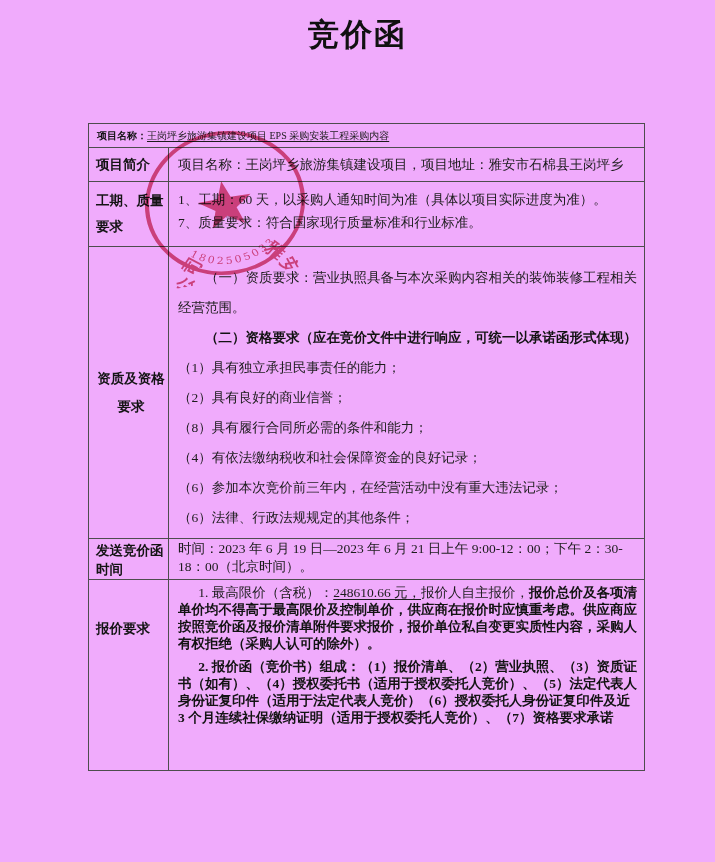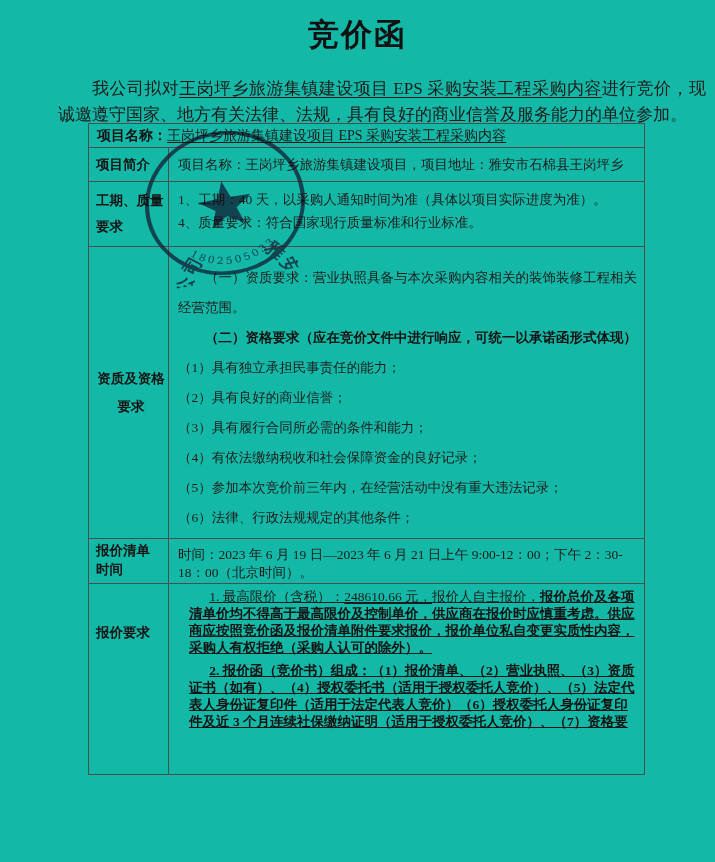--- a/index.html
+++ b/index.html
@@ -4,21 +4,21 @@
 <style>
   html,body{margin:0;padding:0;}
   body{
     width:715px;height:862px;
     background:#ffffff;
     font-family:"Liberation Serif","DejaVu Serif",serif;
     color:#1c1c1c;
     position:relative;
     overflow:hidden;
   }
-  .page{position:absolute;inset:0;background:#14b8a6;}
+  .page{position:absolute;inset:0;background:#f0abfc;}
   .doc-title{
     margin:0;padding-top:14px;
     text-align:center;
     font-size:31px;font-weight:bold;color:#111;
     letter-spacing:2px;
   }
   .intro{
     position:absolute;left:58px;top:76px;width:648px;
     margin:0;
     font-size:17px;line-height:25.5px;
@@ -40,21 +40,21 @@
     border:1px solid #4d4d4d;
     padding:0;
     vertical-align:top;
     overflow:hidden;
   }
   .lbl{font-weight:bold;color:#141414;}
   td.label-cell{padding:0 3px 0 7px;font-weight:bold;font-size:13.5px;color:#141414;}
   td.content-cell{padding:0 6px 0 9px;}
 
   
-  .r1 td{height:23px;vertical-align:middle;padding:0 6px 0 8px;font-size:14px;}
+  .r1 td{height:23px;vertical-align:middle;padding:0 6px 0 8px;font-size:10px;}
   .r1 .val{text-decoration:underline;text-underline-offset:2px;}
   .r2 td{height:30px;vertical-align:middle;padding:0 6px 0 8px;font-size:14px;}
   .r2 .val{font-weight:bold;}
   .r3 td{height:61px;}
   .r3 .lbl2{line-height:31px;padding-top:5px;}
   .r3 .cell-top{padding-top:9px;}
   .r4 td{height:33px;vertical-align:middle;}
   .r5 td{height:62px;}
   .r5 .lbl2{line-height:27px;padding-top:7px;}
   .r5 .cell-top{padding-top:9px;}
@@ -62,25 +62,25 @@
   .r6 td.label-cell{text-align:left;line-height:26px;padding-top:6px;}
   .r6 .content-cell{padding-top:6px;line-height:23px;}
   .r7 td{height:275px;}
   .r7 td.label-cell{text-align:center;vertical-align:middle;line-height:28px;padding-left:8px;}
   .r7 .content-cell{padding-top:16px;line-height:30px;}
   .r7 p{margin:0;}
   .r7 p.ind{text-indent:2em;}
   .r7 p.bold{font-weight:bold;color:#131313;}
   .r8 td{height:37px;}
   .r8 td.label-cell{line-height:18.5px;padding-top:3px;}
-  .r8 .content-cell{padding-top:7px;line-height:17.5px;}
+  .r8 .content-cell{padding-top:1px;line-height:17.5px;}
   .r9 td{height:150px;}
   .r9 td.label-cell{padding-top:40px;}
   .r9 .clip{height:143px;overflow:hidden;padding-top:4px;}
-  .r9 p{margin:0 0 6px 11px;line-height:17px;font-size:13.5px;text-indent:1.5em;text-decoration:underline;}
+  .r9 p{margin:0 0 6px 0;line-height:17px;font-size:13.5px;text-indent:1.5em;}
   .r9 .b{font-weight:bold;color:#131313;}
   .r9 .u{text-decoration:underline;text-underline-offset:2px;}
   .r9 p.allbold{font-weight:bold;color:#131313;}
 
   
   .seal{
     position:absolute;left:140px;top:127px;
     width:170px;height:152px;
     transform:rotate(-10deg);
     opacity:0.82;
@@ -89,21 +89,20 @@
     z-index:5;
   }
 </style>
 </head>
 <body>
 
 <div class="page">
 
   <h1 class="doc-title">竞价函</h1>
 
-  <p class="intro"><span>我公司拟对</span><span class="u">王岗坪乡旅游集镇建设项目 EPS 采购安装工程采购内容</span><span>进行竞价，现诚邀遵守国家、地方有关法律、法规，具有良好的商业信誉及服务能力的单位参加。</span></p>
 
   <table class="doc-table">
     <colgroup>
       <col style="width:80px">
         <col style="width:154px">
         <col style="width:100px">
         <col style="width:222px">
     </colgroup>
     <tbody>
       <tr class="r1">
@@ -112,43 +111,43 @@
       <tr class="r4">
         <td class="label-cell" style="vertical-align:middle;">项目简介</td>
         <td colspan="3" class="content-cell" style="vertical-align:middle;">项目名称：王岗坪乡旅游集镇建设项目，项目地址：雅安市石棉县王岗坪乡</td>
       </tr>
       <tr class="r6">
         <td class="label-cell">
           <div>工期、质量</div>
           <div>要求</div>
         </td>
         <td colspan="3" class="content-cell">
-          <div>1、工期：40 天，以采购人通知时间为准（具体以项目实际进度为准）。</div>
-          <div>4、质量要求：符合国家现行质量标准和行业标准。</div>
+          <div>1、工期：60 天，以采购人通知时间为准（具体以项目实际进度为准）。</div>
+          <div>7、质量要求：符合国家现行质量标准和行业标准。</div>
         </td>
       </tr>
       <tr class="r7">
         <td class="label-cell">
           <div>资质及资格</div>
           <div>要求</div>
         </td>
         <td colspan="3" class="content-cell">
           <p class="ind">（一）资质要求：营业执照具备与本次采购内容相关的装饰装修工程相关经营范围。</p>
           <p class="ind bold">（二）资格要求（应在竞价文件中进行响应，可统一以承诺函形式体现）</p>
           <p>（1）具有独立承担民事责任的能力；</p>
           <p>（2）具有良好的商业信誉；</p>
-          <p>（3）具有履行合同所必需的条件和能力；</p>
+          <p>（8）具有履行合同所必需的条件和能力；</p>
           <p>（4）有依法缴纳税收和社会保障资金的良好记录；</p>
-          <p>（5）参加本次竞价前三年内，在经营活动中没有重大违法记录；</p>
+          <p>（6）参加本次竞价前三年内，在经营活动中没有重大违法记录；</p>
           <p>（6）法律、行政法规规定的其他条件；</p>
         </td>
       </tr>
       <tr class="r8">
         <td class="label-cell">
-          <div>报价清单</div>
+          <div>发送竞价函</div>
           <div>时间</div>
         </td>
         <td colspan="3" class="content-cell">时间：2023 年 6 月 19 日—2023 年 6 月 21 日上午 9:00-12：00；下午 2：30-18：00（北京时间）。</td>
       </tr>
       <tr class="r9">
         <td class="label-cell">报价要求</td>
         <td colspan="3" class="content-cell">
           <div class="clip">
             <p><span>1. 最高限价（含税）：</span><span class="u">248610.66 元，</span><span>报价人自主报价，</span><span class="b">报价总价及各项清单价均不得高于最高限价及控制单价，供应商在报价时应慎重考虑。供应商应按照竞价函及报价清单附件要求报价，报价单位私自变更实质性内容，采购人有权拒绝（采购人认可的除外）。</span></p>
             <p class="allbold">2. 报价函（竞价书）组成：（1）报价清单、（2）营业执照、（3）资质证书（如有）、（4）授权委托书（适用于授权委托人竞价）、（5）法定代表人身份证复印件（适用于法定代表人竞价）（6）授权委托人身份证复印件及近 3 个月连续社保缴纳证明（适用于授权委托人竞价）、（7）资格要求承诺函。上述报价函组成附</p>

